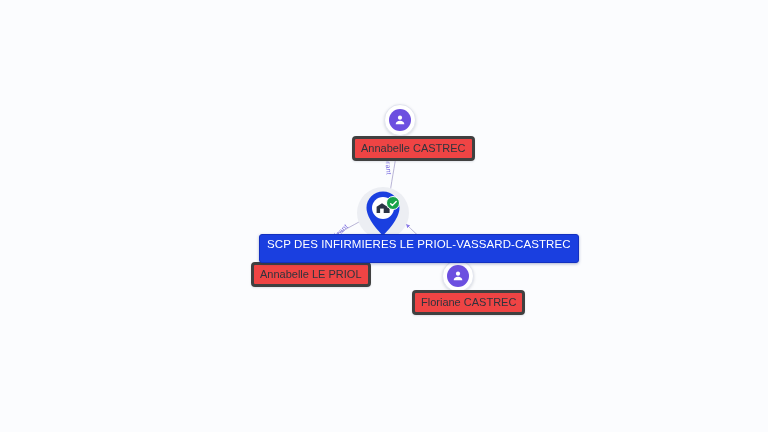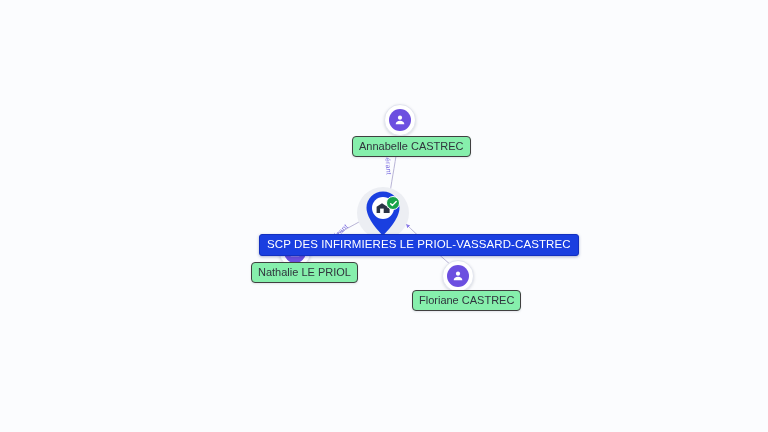--- a/index.html
+++ b/index.html
@@ -80,42 +80,42 @@
     box-sizing: border-box;
     display: flex;
     align-items: center;
     justify-content: center;
   }
   .verified-badge svg { display: block; }
 
   
   .node-label {
     position: absolute;
-    background: #86efac;
-    border: 1px solid #404040;
+    background: #ef4444;
+    border: 3px solid #404040;
     border-radius: 4px;
     color: #30343d;
     font-size: 11px;
     line-height: 14px;
     padding: 2px 6px 3px 6px;
     white-space: nowrap;
     box-shadow: 0 1px 2px rgba(40,50,80,0.12);
     box-sizing: border-box;
   }
 
   .company-label {
     position: absolute;
     background: #1a3fe0;
     border: 1px solid #1330c0;
     border-radius: 3px;
     color: #ffffff;
     font-size: 11.5px;
     line-height: 15px;
     letter-spacing: 0.1px;
-    padding: 2px 7px 3px 7px;
+    padding: 2px 7px 10px 7px;
     white-space: nowrap;
     box-shadow: 0 1px 3px rgba(20,40,120,0.35);
     box-sizing: border-box;
     z-index: 40;
   }
 
   .edge-label {
     position: absolute;
     color: #7a6ce0;
     font-size: 7px;
@@ -167,21 +167,21 @@
   <div class="node-label" style="left:352px; top:136px;">Annabelle CASTREC</div>
 
   <div class="person-node" style="left:279px; top:236px;">
     <div class="person-avatar">
       <svg width="14" height="14" viewBox="0 0 24 24" aria-hidden="true">
         <circle cx="12" cy="8" r="3.6" fill="#ffffff"></circle>
         <path d="M4.6 19.2c0-3.9 3.3-6.1 7.4-6.1s7.4 2.2 7.4 6.1z" fill="#ffffff"></path>
       </svg>
     </div>
   </div>
-  <div class="node-label" style="left:251px; top:262px;">Nathalie LE PRIOL</div>
+  <div class="node-label" style="left:251px; top:262px;">Annabelle LE PRIOL</div>
 
   <div class="person-node" style="left:442px; top:260px;">
     <div class="person-avatar">
       <svg width="14" height="14" viewBox="0 0 24 24" aria-hidden="true">
         <circle cx="12" cy="8" r="3.6" fill="#ffffff"></circle>
         <path d="M4.6 19.2c0-3.9 3.3-6.1 7.4-6.1s7.4 2.2 7.4 6.1z" fill="#ffffff"></path>
       </svg>
     </div>
   </div>
   <div class="node-label" style="left:412px; top:290px;">Floriane CASTREC</div>

